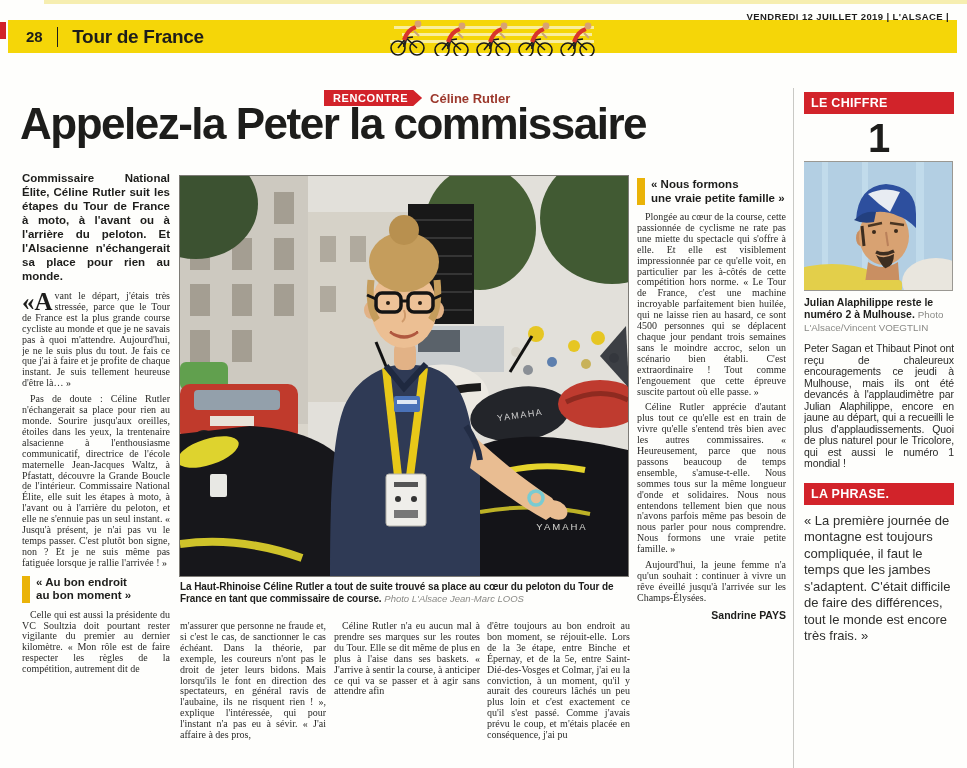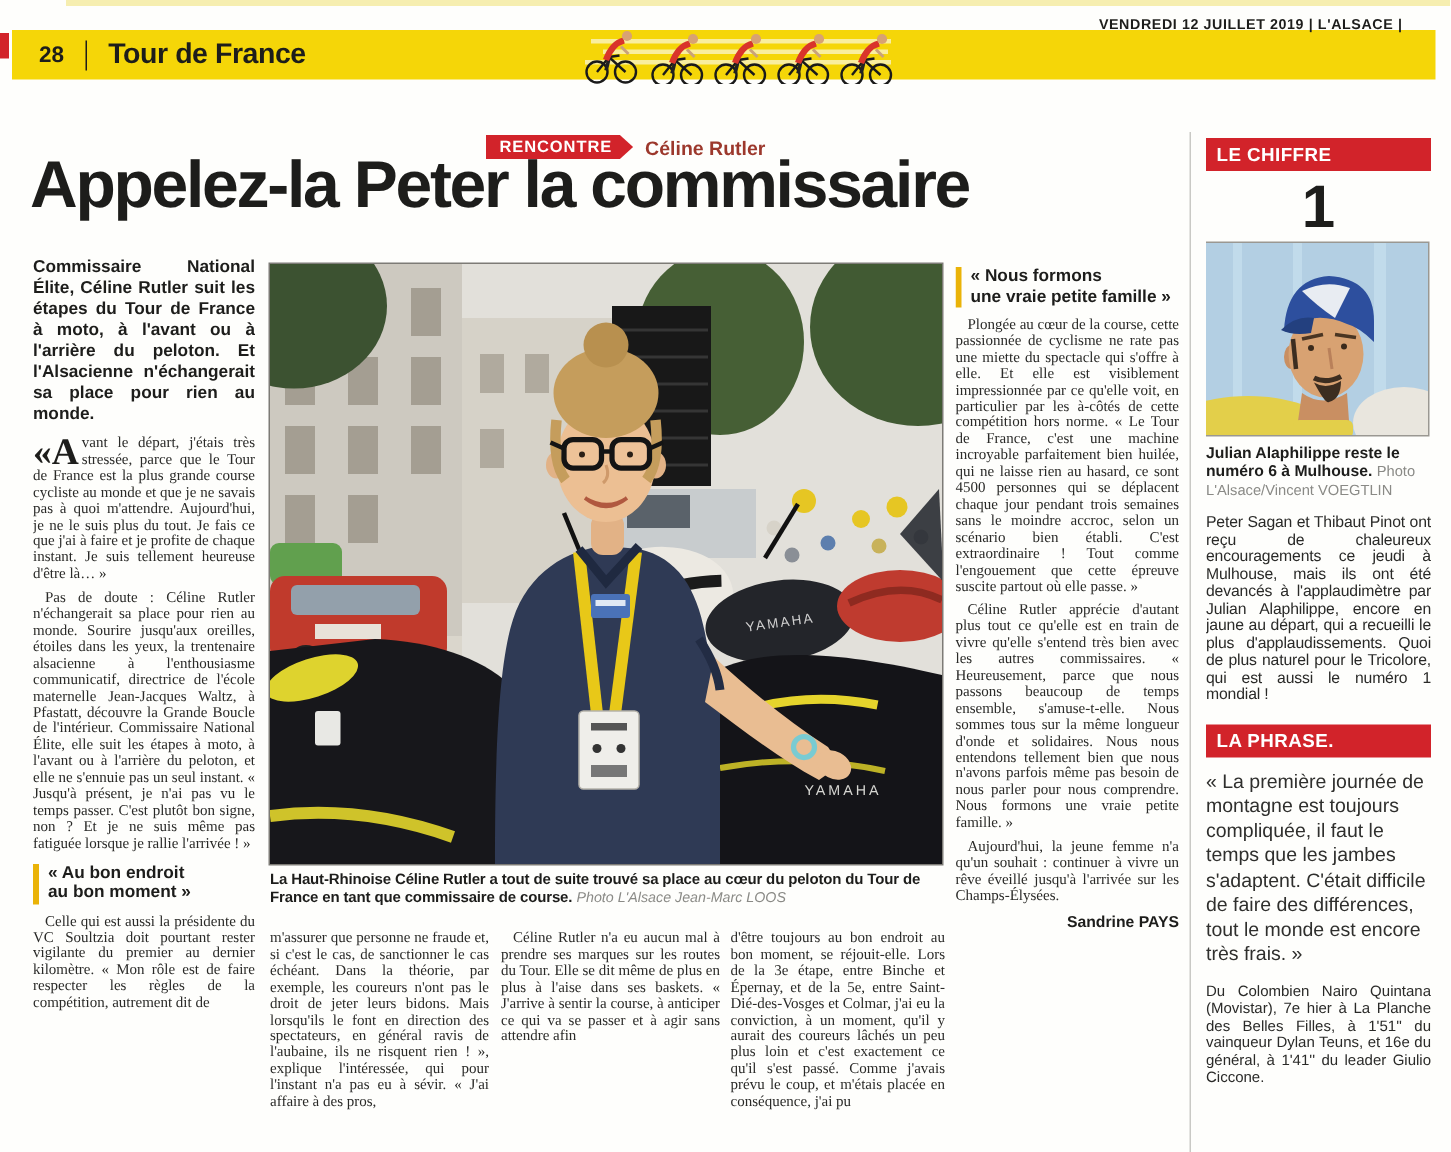--- a/index.html
+++ b/index.html
@@ -7,21 +7,21 @@
         font-family:"Liberation Sans",sans-serif;color:#2a2a28;}
   
   .topstrip{position:absolute;left:44px;top:0;right:0;height:4px;background:#f6eeb0;}
   .rednotch{position:absolute;left:0;top:22px;width:6px;height:17px;background:#d2232a;}
   .yellowbar{position:absolute;left:8px;top:20px;right:10px;height:33px;background:#f5d608;
              display:flex;align-items:center;}
   .mh-left{display:flex;align-items:center;margin-left:18px;gap:14px;}
   .mh-num{font-size:15px;font-weight:700;color:#1d1d1b;}
   .mh-sep{width:1.5px;height:20px;background:#1d1d1b;}
   .mh-title{font-size:19px;font-weight:700;color:#1d1d1b;letter-spacing:-0.3px;}
-  .mh-date{position:absolute;right:32px;top:11px;font-size:9.5px;font-weight:700;
+  .mh-date{position:absolute;right:18px;top:11px;font-size:9.5px;font-weight:700;
            letter-spacing:0.4px;color:#1d1d1b;}
   .cyclists{position:absolute;left:388px;top:14px;width:212px;height:42px;}
   
   .kicker{position:absolute;left:303px;top:90px;display:flex;align-items:center;gap:8px;margin-left:21px;}
   .badge{background:#d2232a;color:#fff;font-weight:700;font-size:11px;letter-spacing:0.6px;
          padding:2px 14px 2px 9px;clip-path:polygon(0 0,91% 0,100% 50%,91% 100%,0 100%);}
   .kicker-name{font-size:13px;font-weight:700;color:#9c382c;}
   .headline{position:absolute;left:20px;top:99px;margin:0;font-size:44px;font-weight:700;
             letter-spacing:-1.5px;color:#1d1d1b;white-space:nowrap;}
   
@@ -31,21 +31,21 @@
   .col3{left:334px;top:621px;width:146px;height:147px;}
   .col4{left:487px;top:621px;width:143px;height:147px;}
   .col5{left:637px;top:171px;width:149px;height:597px;}
   .intro{font-size:11.5px;line-height:14px;font-weight:700;color:#1d1d1b;margin:0 0 8px 0;
          font-family:"Liberation Sans",sans-serif;}
   .body{font-family:"Liberation Serif",serif;font-size:10px;line-height:10.9px;margin:0 0 5px 0;}
   .indent{text-indent:8px;}
   .dropcap{float:left;font-family:"Liberation Serif",serif;font-weight:700;font-size:25px;
            line-height:21px;margin:0 2px 0 0;color:#1d1d1b;}
   .subhead{font-size:11.5px;line-height:13.5px;font-weight:700;color:#1d1d1b;margin:7px 0 7px 0;
-           border-left:4px solid #eab308;padding-left:6px;text-align:left;}
+           border-left:8px solid #eab308;padding-left:6px;text-align:left;}
   .byline{text-align:right;font-weight:700;font-size:10.5px;margin-top:2px;color:#1d1d1b;}
   
   .photo{position:absolute;left:180px;top:176px;width:448px;height:400px;outline:1px solid #7d7b76;}
   .photo svg{display:block;}
   .caption{position:absolute;left:180px;top:581px;width:448px;font-size:10px;line-height:12px;}
   .cap-bold{font-weight:700;color:#1d1d1b;letter-spacing:-0.1px;}
   .cap-credit{color:#8a8a86;font-size:9.5px;font-style:italic;}
   
   .vline{position:absolute;left:793px;top:88px;width:1px;height:680px;background:#c9c9c5;}
   .sidebar{position:absolute;left:804px;top:92px;width:150px;height:676px;overflow:hidden;}
@@ -294,22 +294,21 @@
         <line x1="86" y1="61" x2="100" y2="63" stroke="#4a3522" stroke-width="2.5"></line>
         <circle cx="70" cy="70" r="2" fill="#3a2a1c"></circle>
           <circle cx="92" cy="69" r="2" fill="#3a2a1c"></circle>
         <line x1="82" y1="70" x2="84" y2="84" stroke="#b9805a" stroke-width="2"></line>
         <path d="M72,90 Q80,94 90,89" stroke="#3c2d20" stroke-width="3.5" fill="none"></path>
         <path d="M72,93 Q80,108 82,106 Q90,104 90,92 Q80,98 72,93 Z" fill="#3c2d20"></path>
         <rect x="58" y="118" width="40" height="12" rx="4" fill="#e3cf4a"></rect>
       </svg>
     </div>
     <div class="side-caption">
-      <span class="bold">Julian Alaphilippe reste le numéro 6 à Mulhouse.</span>
+      <span class="bold">Julian Alaphilippe reste le numéro 2 à Mulhouse.</span>
       <span class="credit">Photo L'Alsace/Vincent VOEGTLIN</span>
     </div>
     <p class="side-text">Peter Sagan et Thibaut Pinot ont reçu de chaleureux encouragements ce jeudi à Mulhouse, mais ils ont été devancés à l'applaudimètre par Julian Alaphilippe, encore en jaune au départ, qui a recueilli le plus d'applaudissements. Quoi de plus naturel pour le Tricolore, qui est aussi le numéro 1 mondial !</p>
     <div class="red-header phrase">LA PHRASE.</div>
     <p class="quote">« La première journée de montagne est toujours compliquée, il faut le temps que les jambes s'adaptent. C'était difficile de faire des différences, tout le monde est encore très frais. »</p>
-    <p class="attribution">Du Colombien Nairo Quintana (Movistar), 7e hier à La Planche des Belles Filles, à 1'51'' du vainqueur Dylan Teuns, et 16e du général, à 1'41'' du leader Giulio Ciccone.</p>
   </aside>
 
 </div>
 
 </body></html>

